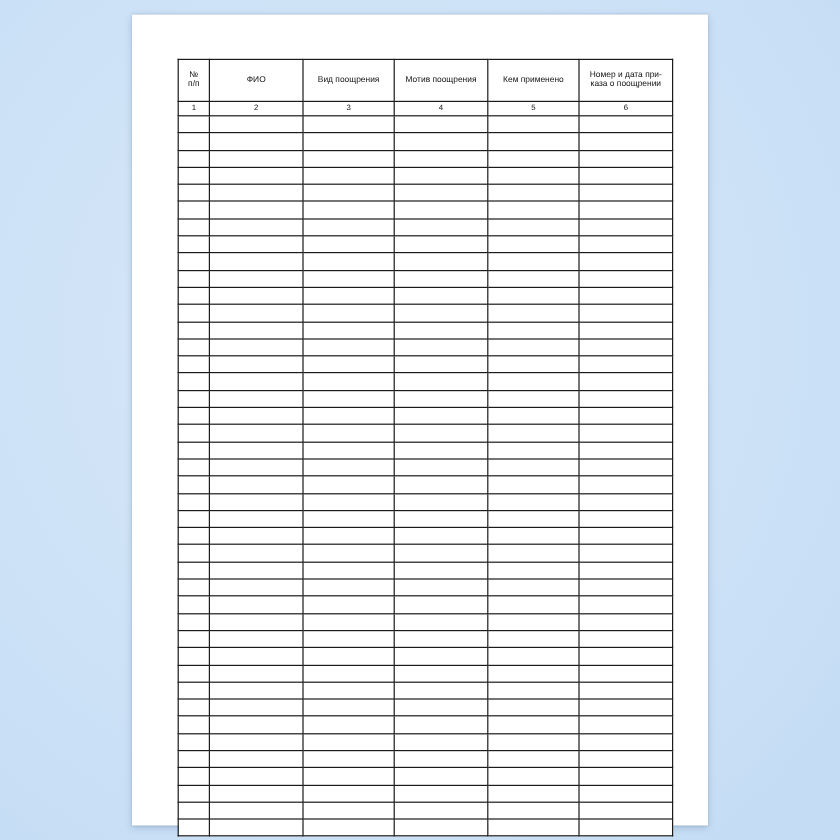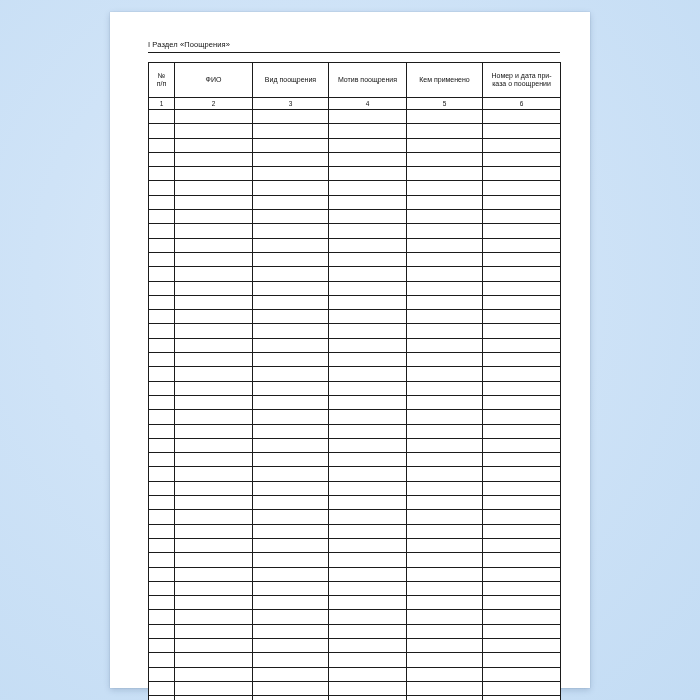--- a/index.html
+++ b/index.html
@@ -89,21 +89,20 @@
 </style>
 </head>
 <body>
 
 <div id="stage">
   <div id="backdrop"></div>
 
   <div id="page">
     <div id="page-inner">
 
-      <div class="doc-title">I Раздел «Поощрения»</div>
 
       <table class="reg">
         <colgroup>
           <col class="col1">
             <col class="col2">
             <col class="col3">
           <col class="col4">
             <col class="col5">
             <col class="col6">
         </colgroup>

